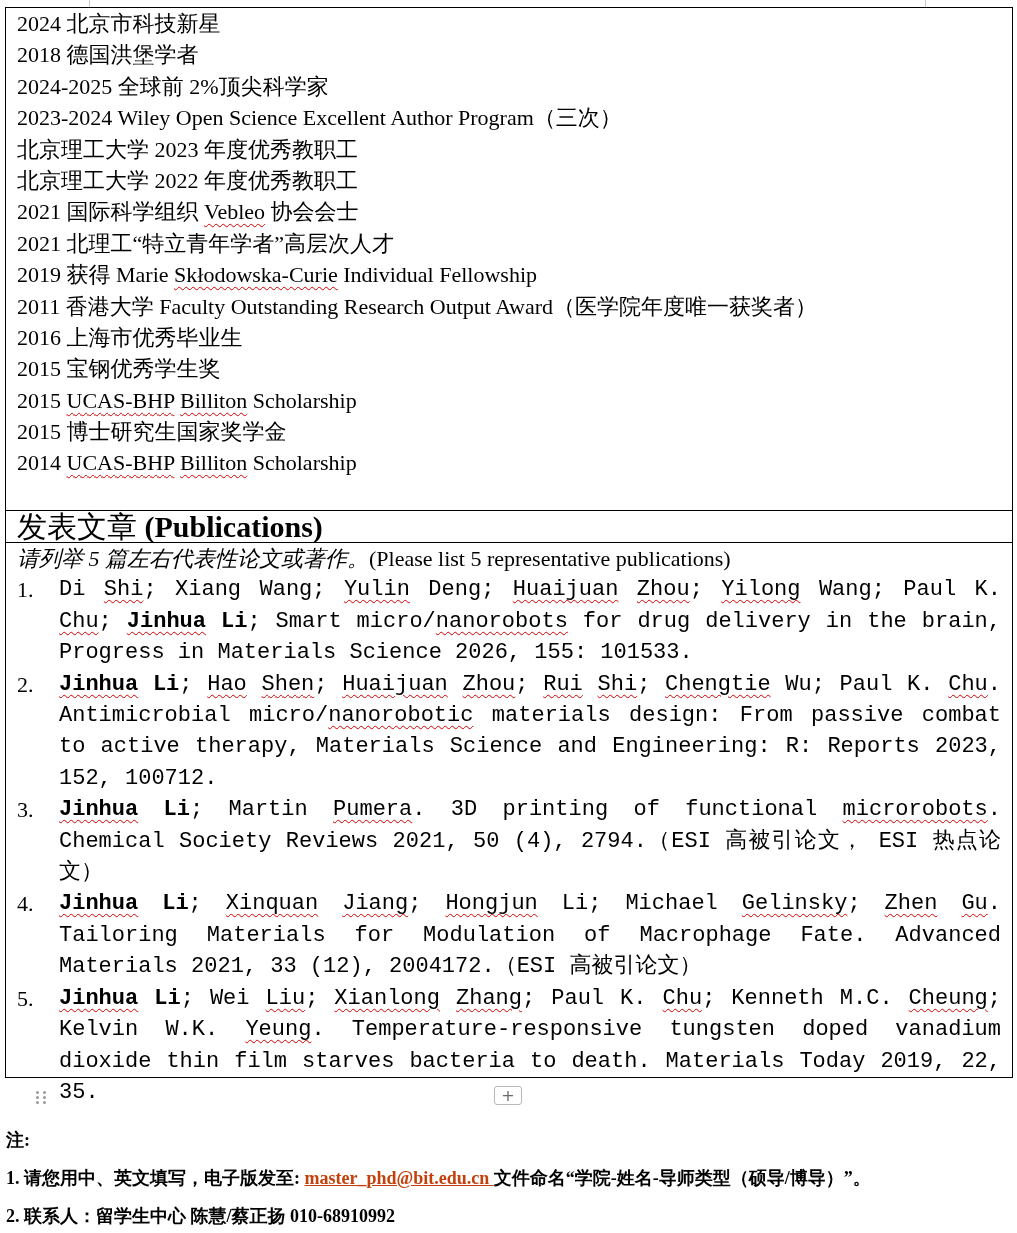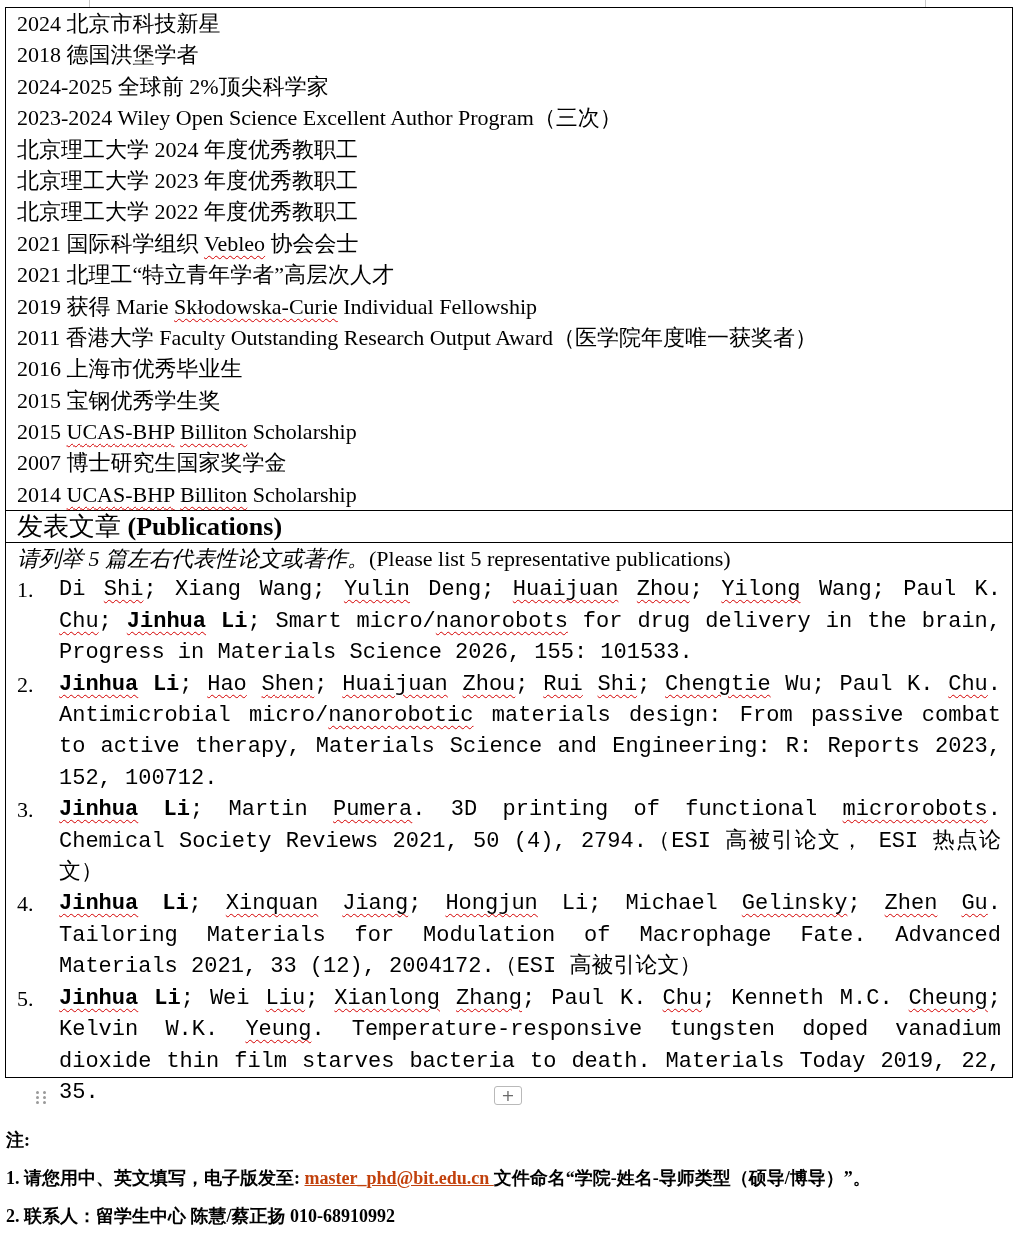--- a/index.html
+++ b/index.html
@@ -42,21 +42,21 @@
     .award-line {
       font-size: 22px;
       line-height: 31.4px;
       height: 31.4px;
       white-space: nowrap;
     }
     .header-cell {
       height: 32px;
       padding: 0 0 0 11px;
       border-bottom: 1.5px solid #000;
-      font-size: 26px;
+      font-size: 30px;
       line-height: 32px;
       white-space: nowrap;
     }
     .header-cell .en {
       font-weight: bold;
     }
     .pubs-cell {
       height: 534px;
       padding: 0 11px 0 11px;
     }
@@ -151,31 +151,30 @@
 
 <div class="margin-guide" style="left:89px;"></div>
 <div class="margin-guide" style="left:925px;"></div>
 
 <div class="table-frame">
   <div class="cell awards-cell" id="awards-cell">
       <div class="award-line">2024  北京市科技新星</div>
       <div class="award-line">2018  德国洪堡学者</div>
       <div class="award-line">2024-2025  全球前 2%顶尖科学家</div>
       <div class="award-line">2023-2024 Wiley Open Science Excellent Author Program（三次）</div>
-      <div class="award-line">北京理工大学  2024  年度优秀教职工</div>
       <div class="award-line">北京理工大学  2023  年度优秀教职工</div>
       <div class="award-line">北京理工大学  2022  年度优秀教职工</div>
       <div class="award-line"><span>2021  国际科学组织  </span><span class="sq">Vebleo</span><span>  协会会士</span></div>
       <div class="award-line">2021  北理工“特立青年学者”高层次人才</div>
       <div class="award-line"><span>2019  获得 Marie </span><span class="sq">Skłodowska-Curie</span><span> Individual Fellowship</span></div>
       <div class="award-line">2011  香港大学 Faculty Outstanding Research Output Award（医学院年度唯一获奖者）</div>
       <div class="award-line">2016  上海市优秀毕业生</div>
       <div class="award-line">2015  宝钢优秀学生奖</div>
       <div class="award-line"><span>2015 </span><span class="sq">UCAS-BHP</span><span> </span><span class="sq">Billiton</span><span> Scholarship</span></div>
-      <div class="award-line">2007  博士研究生国家奖学金</div>
+      <div class="award-line">2015  博士研究生国家奖学金</div>
       <div class="award-line"><span>2014 </span><span class="sq">UCAS-BHP</span><span> </span><span class="sq">Billiton</span><span> Scholarship</span></div>
     </div>
 
   <div class="cell header-cell">
     <span>发表文章  </span><span class="en">(Publications)</span>
   </div>
 
   <div class="cell pubs-cell">
     <div class="pubs-intro">
       <span class="cn">请列举 5 篇左右代表性论文或著作。</span><span>(Please list 5 representative publications)</span>

